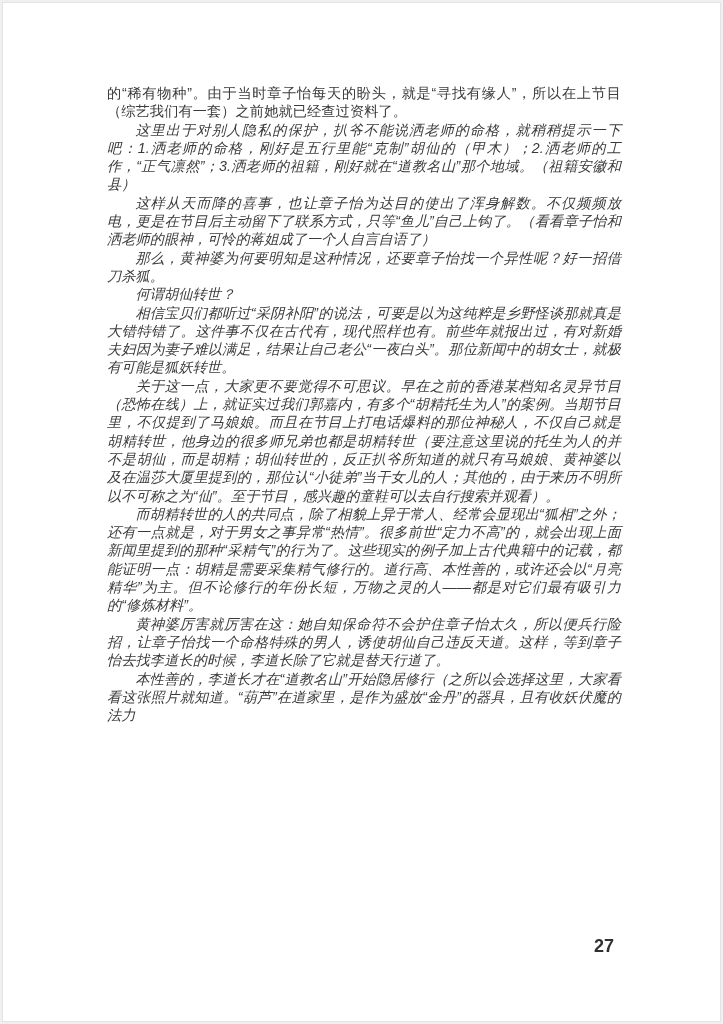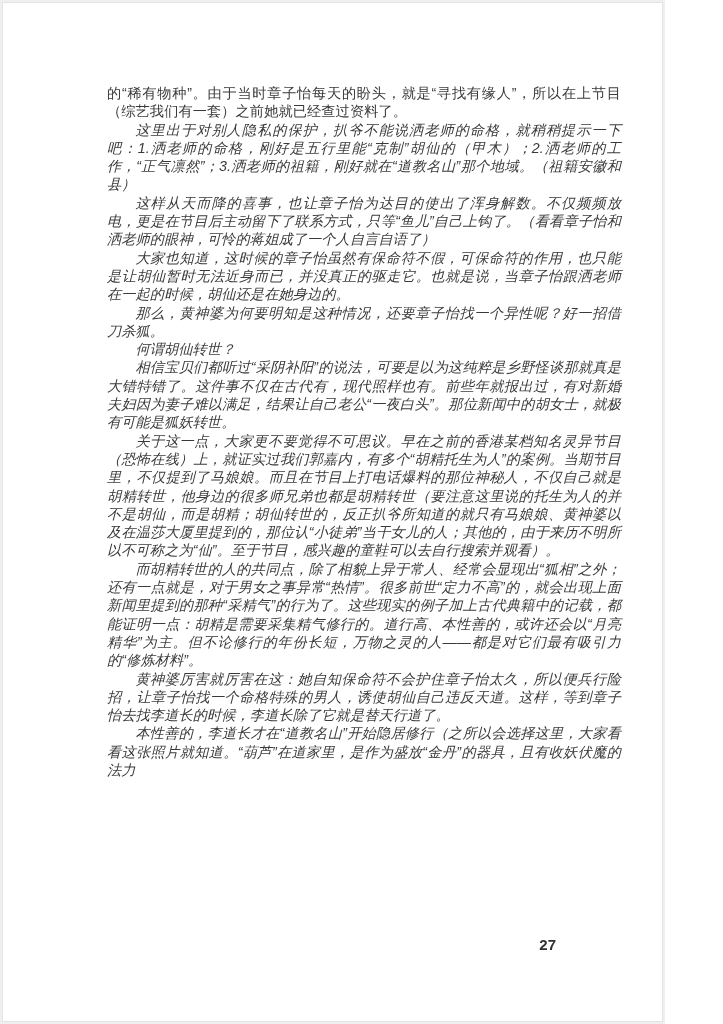--- a/index.html
+++ b/index.html
@@ -2,21 +2,21 @@
 <html><head>
 <meta charset="utf-8">
 <style>
   html, body {
     margin: 0;
     padding: 0;
     background: #ffffff;
   }
   .page {
     position: relative;
-    width: 665px;
+    width: 723px;
     height: 1024px;
     background: #ffffff;
     box-sizing: border-box;
     border: 2px solid #f0f0f0;
     box-shadow: inset 0 0 0 1px #e4e4e4;
     overflow: hidden;
     font-family: "Liberation Sans", "DejaVu Sans", sans-serif;
   }
   .text-block {
     position: absolute;
@@ -37,34 +37,33 @@
   }
   .text-block p.para.ind {
     text-indent: 2em;
     font-style: italic;
   }
   .page-number {
     position: absolute;
     right: 107px;
     top: 934px;
     color: #303030;
-    font-size: 15px;
+    font-size: 18px;
     font-weight: bold;
     font-family: "Liberation Sans", "DejaVu Sans", sans-serif;
   }
 </style>
 </head>
 <body>
 
 <div class="page">
   <div class="text-block">
       <p class="para">的“稀有物种”。由于当时章子怡每天的盼头，就是“寻找有缘人”，所以在上节目（综艺我们有一套）之前她就已经查过资料了。</p>
       <p class="para ind">这里出于对别人隐私的保护，扒爷不能说洒老师的命格，就稍稍提示一下吧：1.洒老师的命格，刚好是五行里能“克制”胡仙的（甲木）；2.洒老师的工作，“正气凛然”；3.洒老师的祖籍，刚好就在“道教名山”那个地域。（祖籍安徽和县）</p>
       <p class="para ind">这样从天而降的喜事，也让章子怡为达目的使出了浑身解数。不仅频频放电，更是在节目后主动留下了联系方式，只等“鱼儿”自己上钩了。（看看章子怡和洒老师的眼神，可怜的蒋姐成了一个人自言自语了）</p>
-      <p class="para ind">大家也知道，这时候的章子怡虽然有保命符不假，可保命符的作用，也只能是让胡仙暂时无法近身而已，并没真正的驱走它。也就是说，当章子怡跟洒老师在一起的时候，胡仙还是在她身边的。</p>
       <p class="para ind">那么，黄神婆为何要明知是这种情况，还要章子怡找一个异性呢？好一招借刀杀狐。</p>
       <p class="para ind">何谓胡仙转世？</p>
       <p class="para ind">相信宝贝们都听过“采阴补阳”的说法，可要是以为这纯粹是乡野怪谈那就真是大错特错了。这件事不仅在古代有，现代照样也有。前些年就报出过，有对新婚夫妇因为妻子难以满足，结果让自己老公“一夜白头”。那位新闻中的胡女士，就极有可能是狐妖转世。</p>
       <p class="para ind">关于这一点，大家更不要觉得不可思议。早在之前的香港某档知名灵异节目（恐怖在线）上，就证实过我们郭嘉内，有多个“胡精托生为人”的案例。当期节目里，不仅提到了马娘娘。而且在节目上打电话爆料的那位神秘人，不仅自己就是胡精转世，他身边的很多师兄弟也都是胡精转世（要注意这里说的托生为人的并不是胡仙，而是胡精；胡仙转世的，反正扒爷所知道的就只有马娘娘、黄神婆以及在温莎大厦里提到的，那位认“小徒弟”当干女儿的人；其他的，由于来历不明所以不可称之为“仙”。至于节目，感兴趣的童鞋可以去自行搜索并观看）。</p>
       <p class="para ind">而胡精转世的人的共同点，除了相貌上异于常人、经常会显现出“狐相”之外；还有一点就是，对于男女之事异常“热情”。很多前世“定力不高”的，就会出现上面新闻里提到的那种“采精气”的行为了。这些现实的例子加上古代典籍中的记载，都能证明一点：胡精是需要采集精气修行的。道行高、本性善的，或许还会以“月亮精华”为主。但不论修行的年份长短，万物之灵的人——都是对它们最有吸引力的“修炼材料”。</p>
       <p class="para ind">黄神婆厉害就厉害在这：她自知保命符不会护住章子怡太久，所以便兵行险招，让章子怡找一个命格特殊的男人，诱使胡仙自己违反天道。这样，等到章子怡去找李道长的时候，李道长除了它就是替天行道了。</p>
       <p class="para ind">本性善的，李道长才在“道教名山”开始隐居修行（之所以会选择这里，大家看看这张照片就知道。“葫芦”在道家里，是作为盛放“金丹”的器具，且有收妖伏魔的法力</p>
     </div>
   <div class="page-number">27</div>
 </div>

